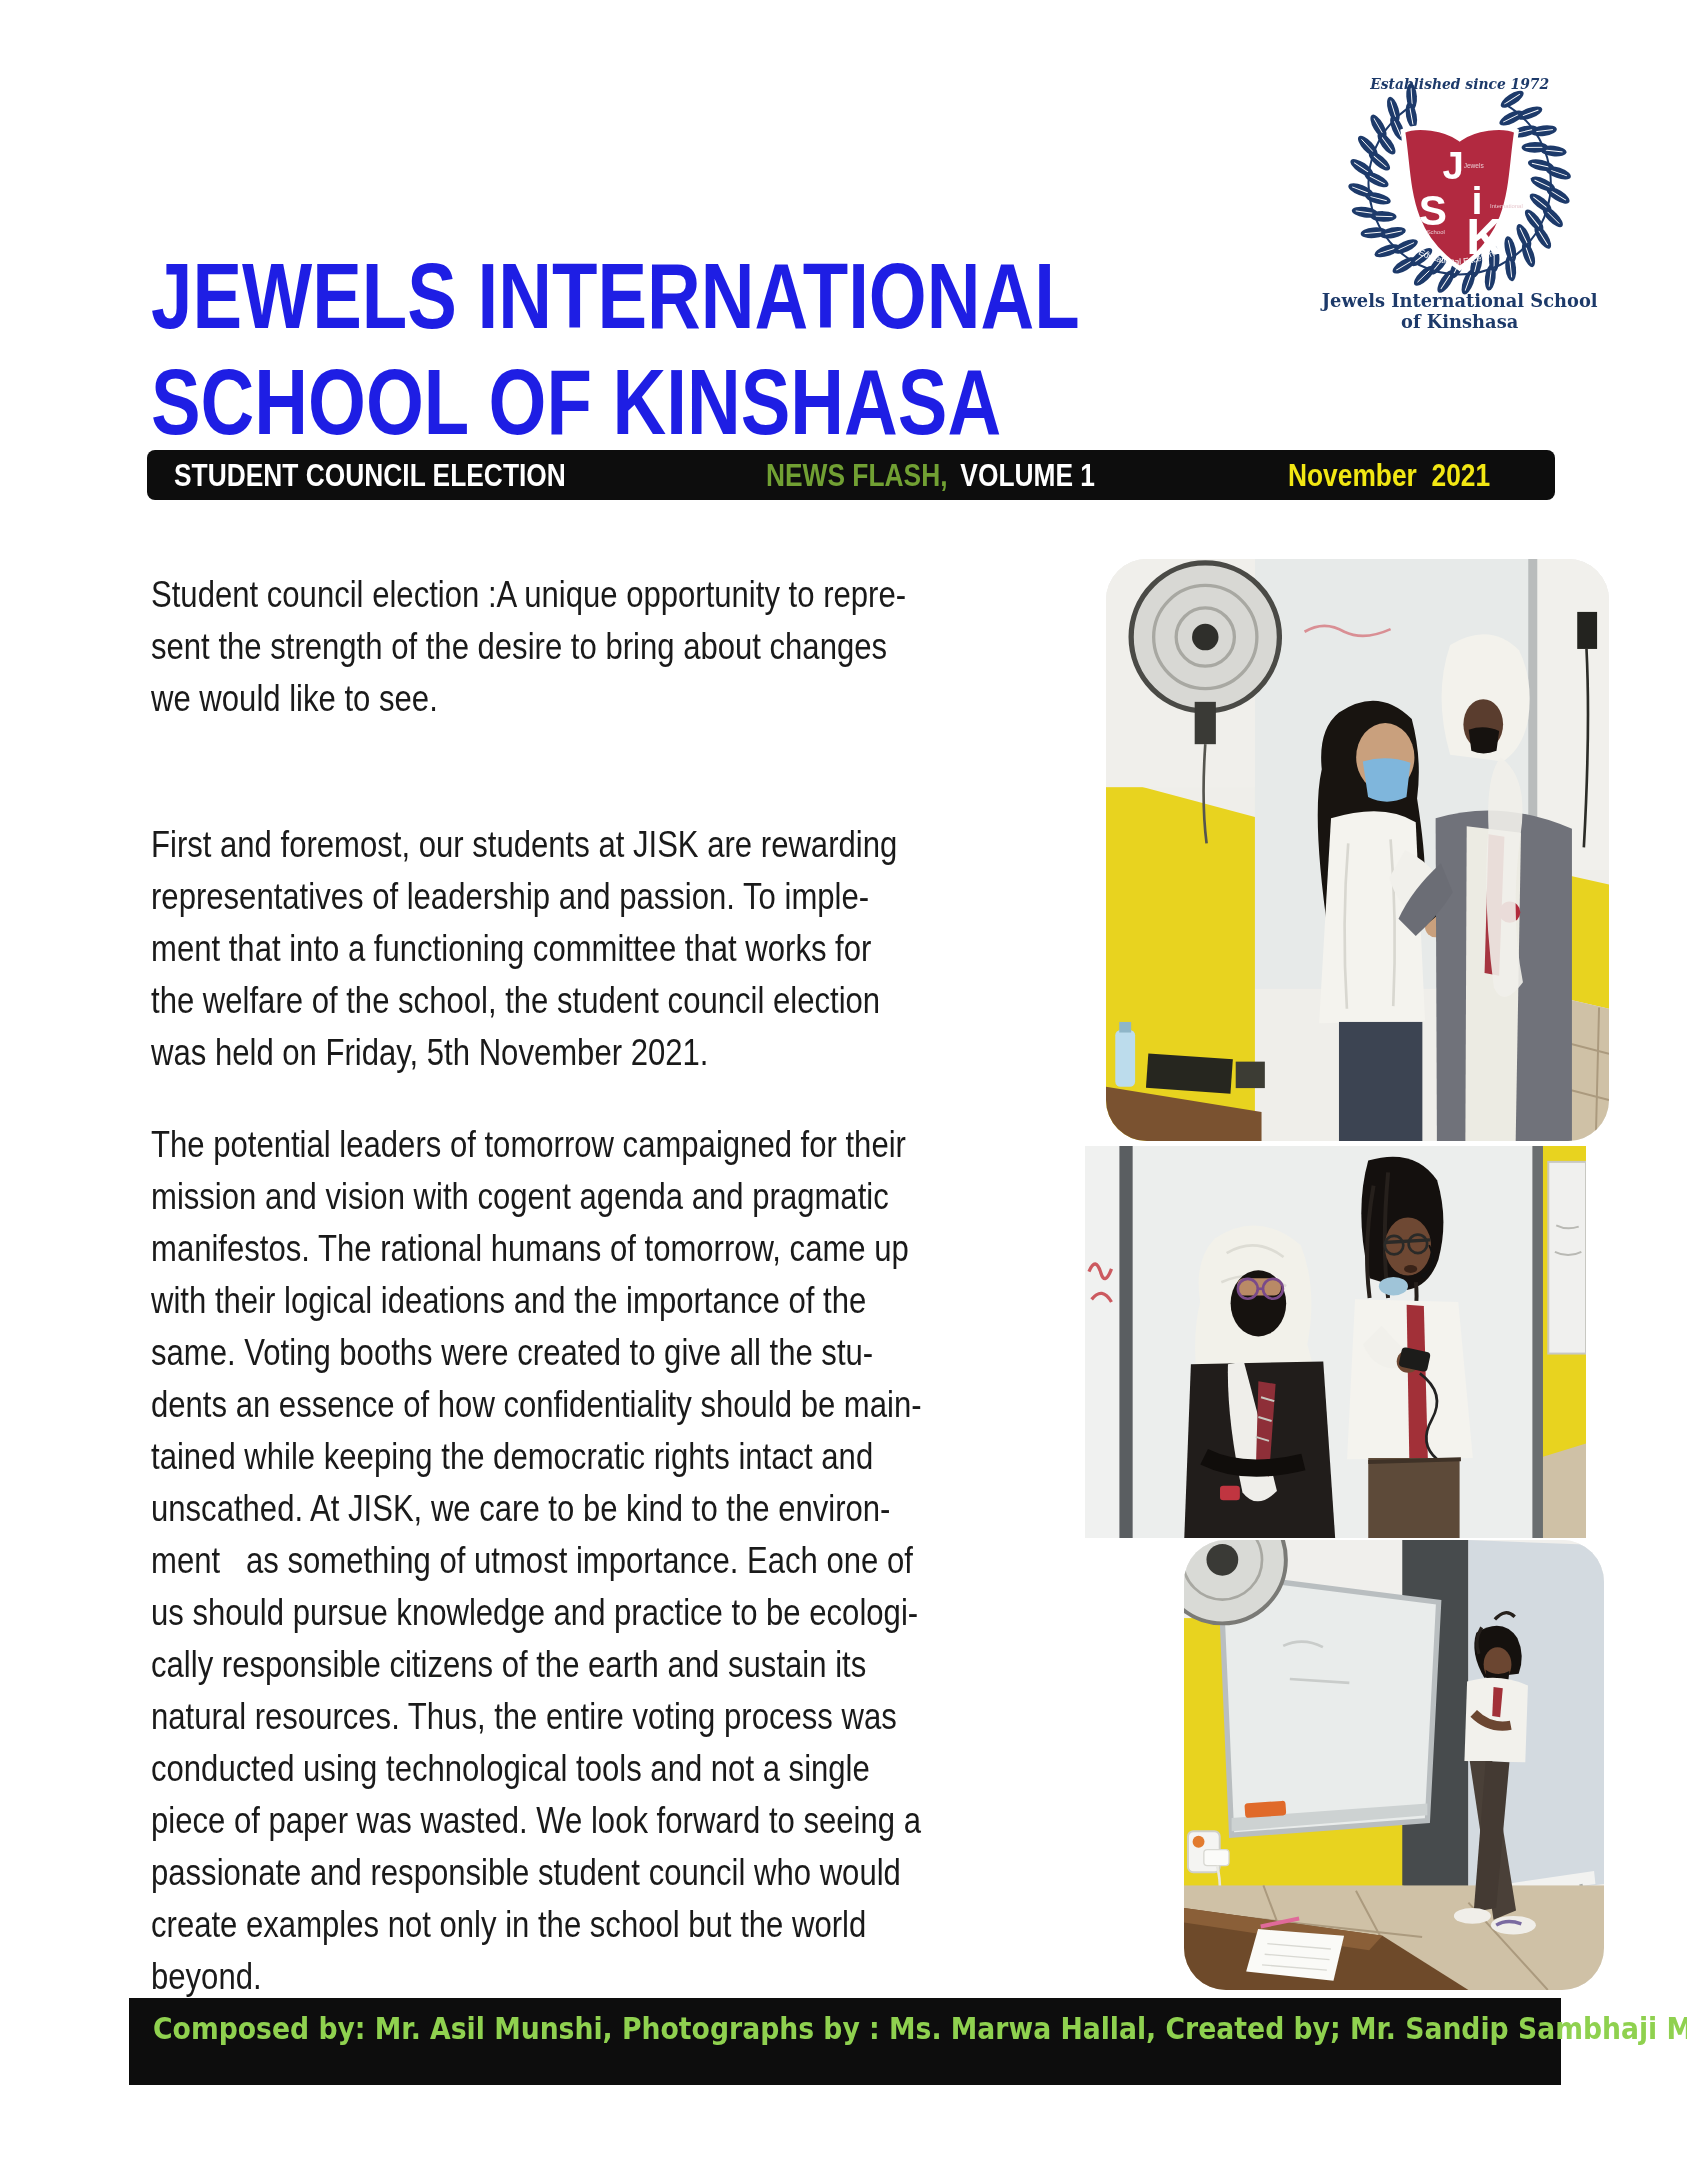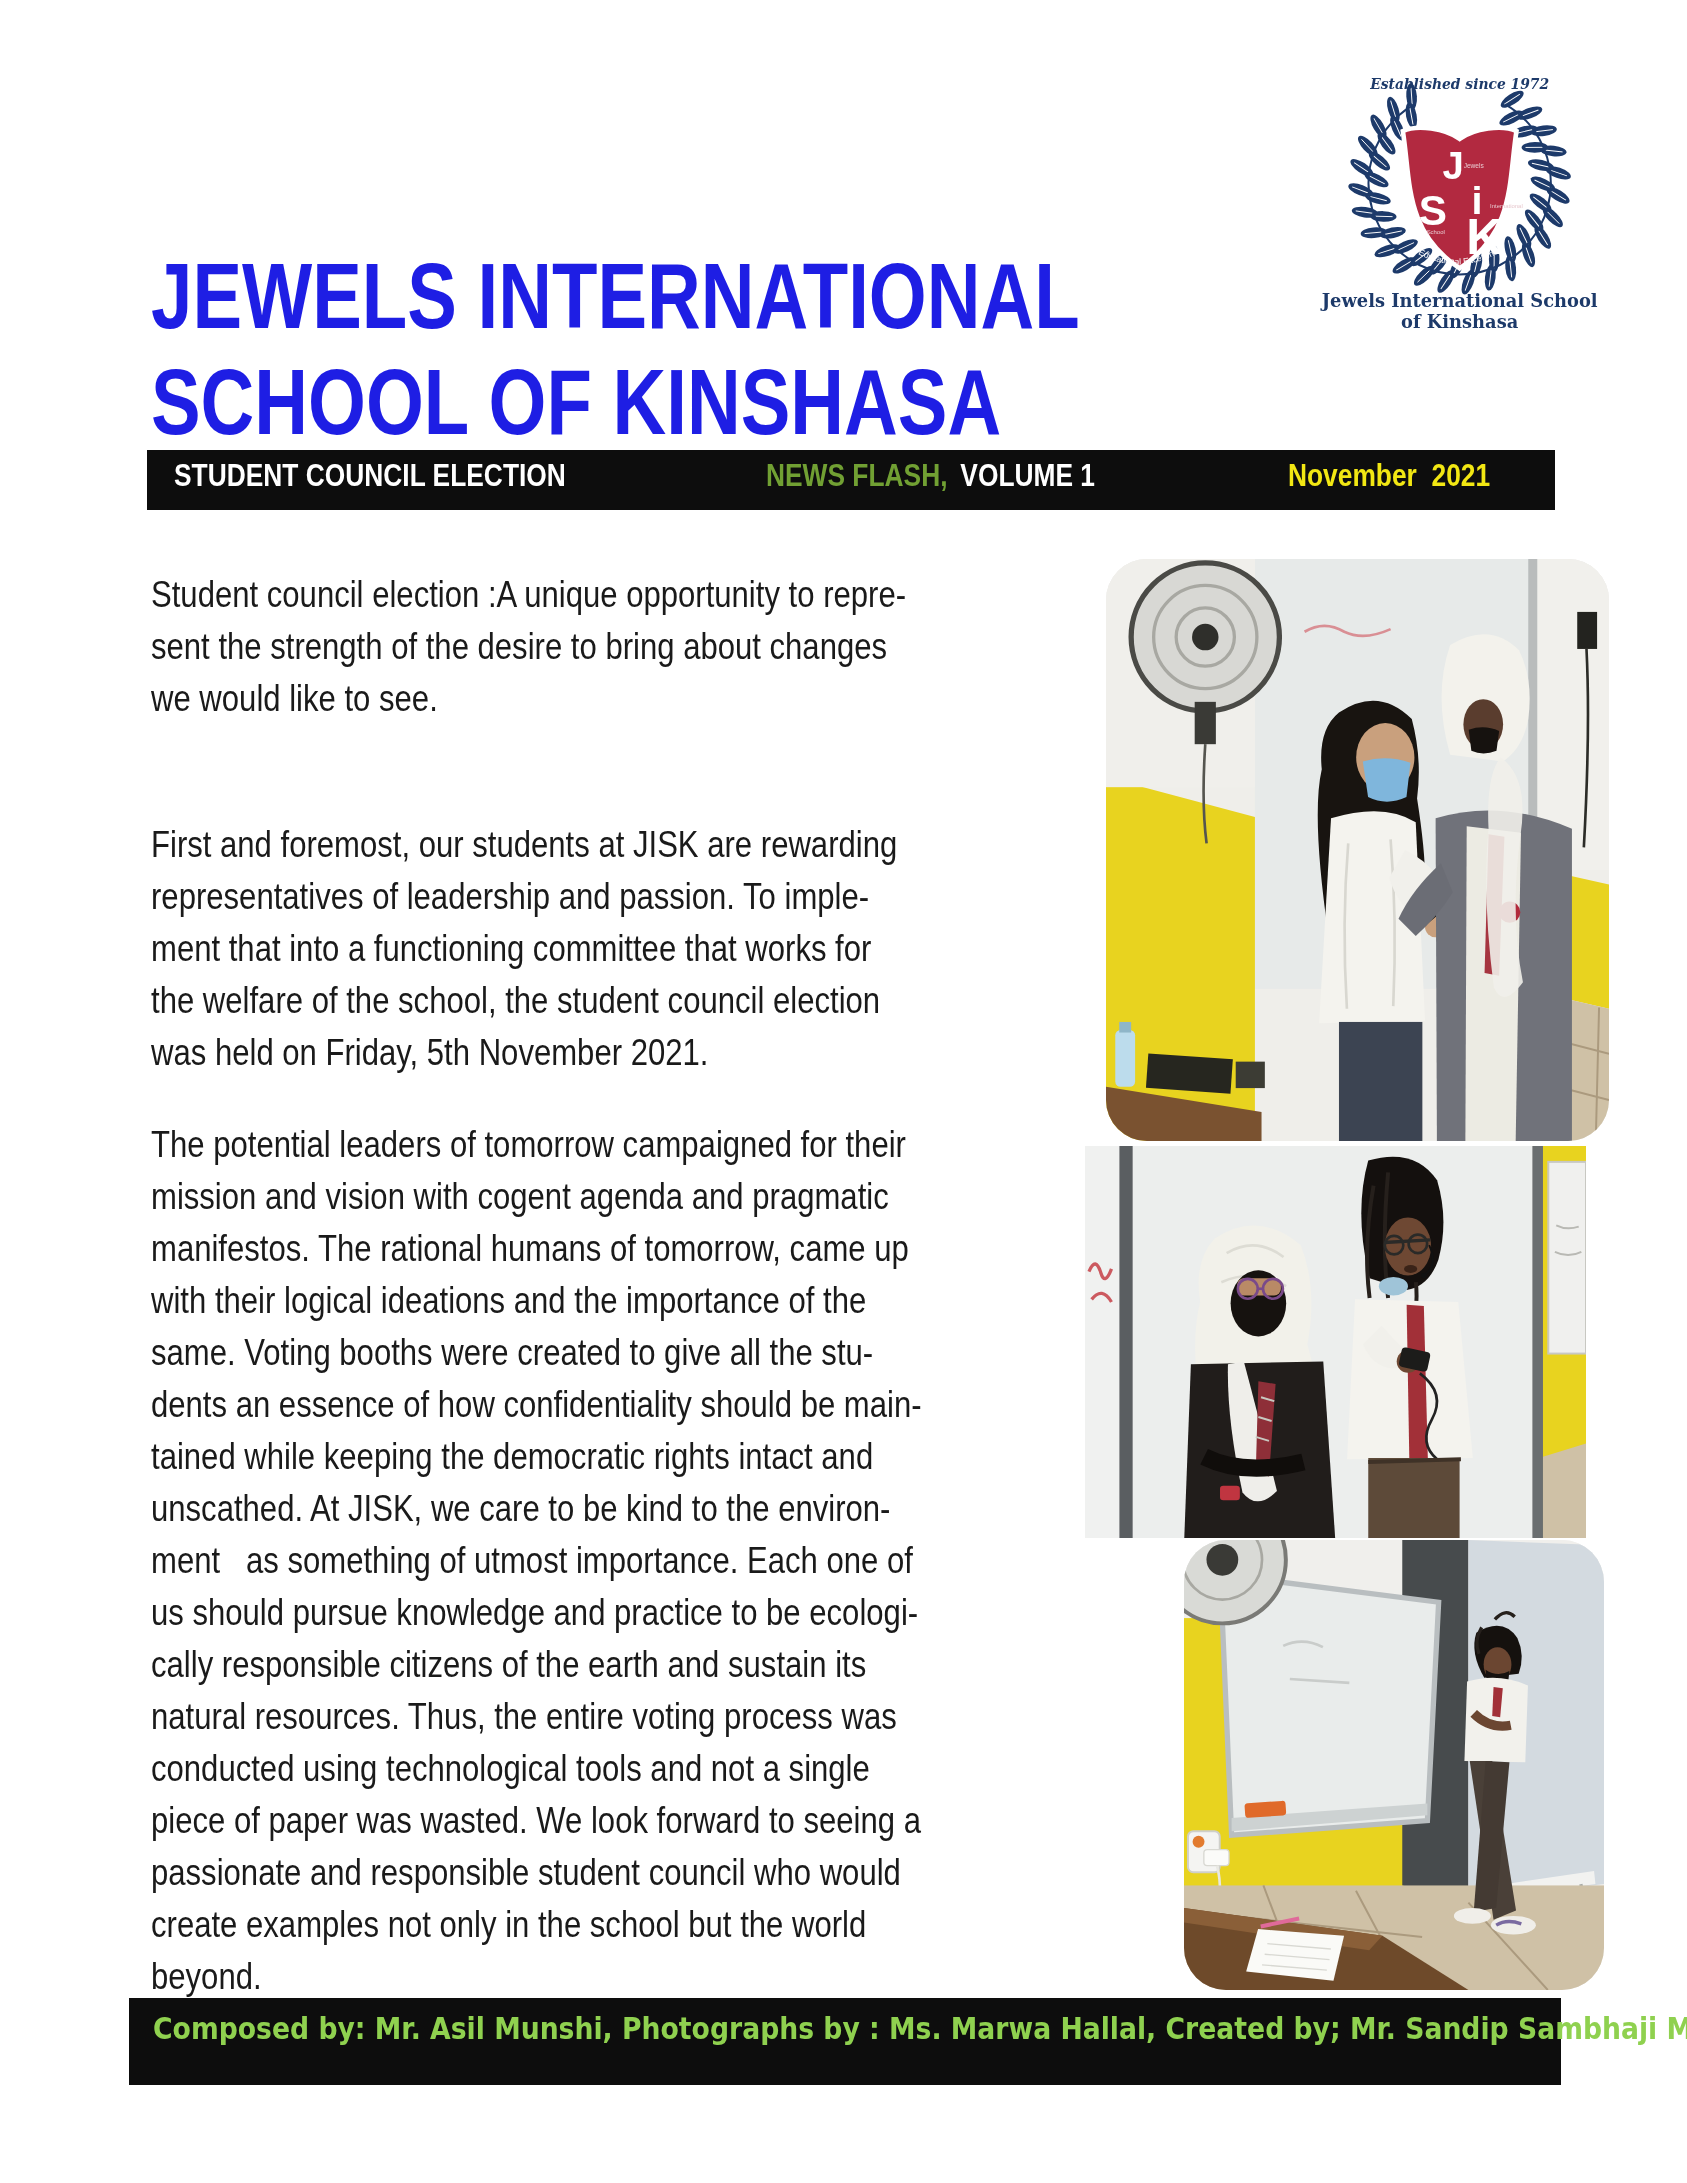--- a/index.html
+++ b/index.html
@@ -10,22 +10,22 @@
   .title-line{position:absolute;left:151px;color:var(--title-blue,#1e1ee4);
 rotate:0deg;
     font-weight:bold;font-size:93px;letter-spacing:0px;transform:scaleX(.80);transform-origin:left top;
     white-space:nowrap;}
   #title1{top:243px;}
   #title2{top:349px;}
 
   .logo-box{position:absolute;left:1313px;top:61px;width:294px;height:275px;}
 
   
-  .header-bar{position:absolute;left:147px;top:450px;width:1408px;height:60px;
-    background:var(--bar-bg,#0d0d0d);}
+  .header-bar{position:absolute;left:147px;top:450px;width:1408px;height:50px;
+    background:var(--bar-bg,#0d0d0d);border-radius:8px;}
   .header-bar span{position:absolute;top:0;height:50px;line-height:52px;font-weight:bold;
     font-size:31px;white-space:pre;transform:scaleX(.85);transform-origin:left top;}
   #hb-left{left:26.5px;color:var(--bar-white,#fff);}
   #hb-flash{left:619px;color:var(--flash-green,#71a033);}
   #hb-volume{left:806px;color:var(--bar-white,#fff);}
   #hb-date{left:1141px;color:var(--date-yellow,#f2e713);}
 
   
   .para{position:absolute;left:151px;width:1125px;color:var(--body-ink,#1a1a1a);
     font-size:37px;line-height:52px;white-space:pre-wrap;transform:scaleX(.84);

